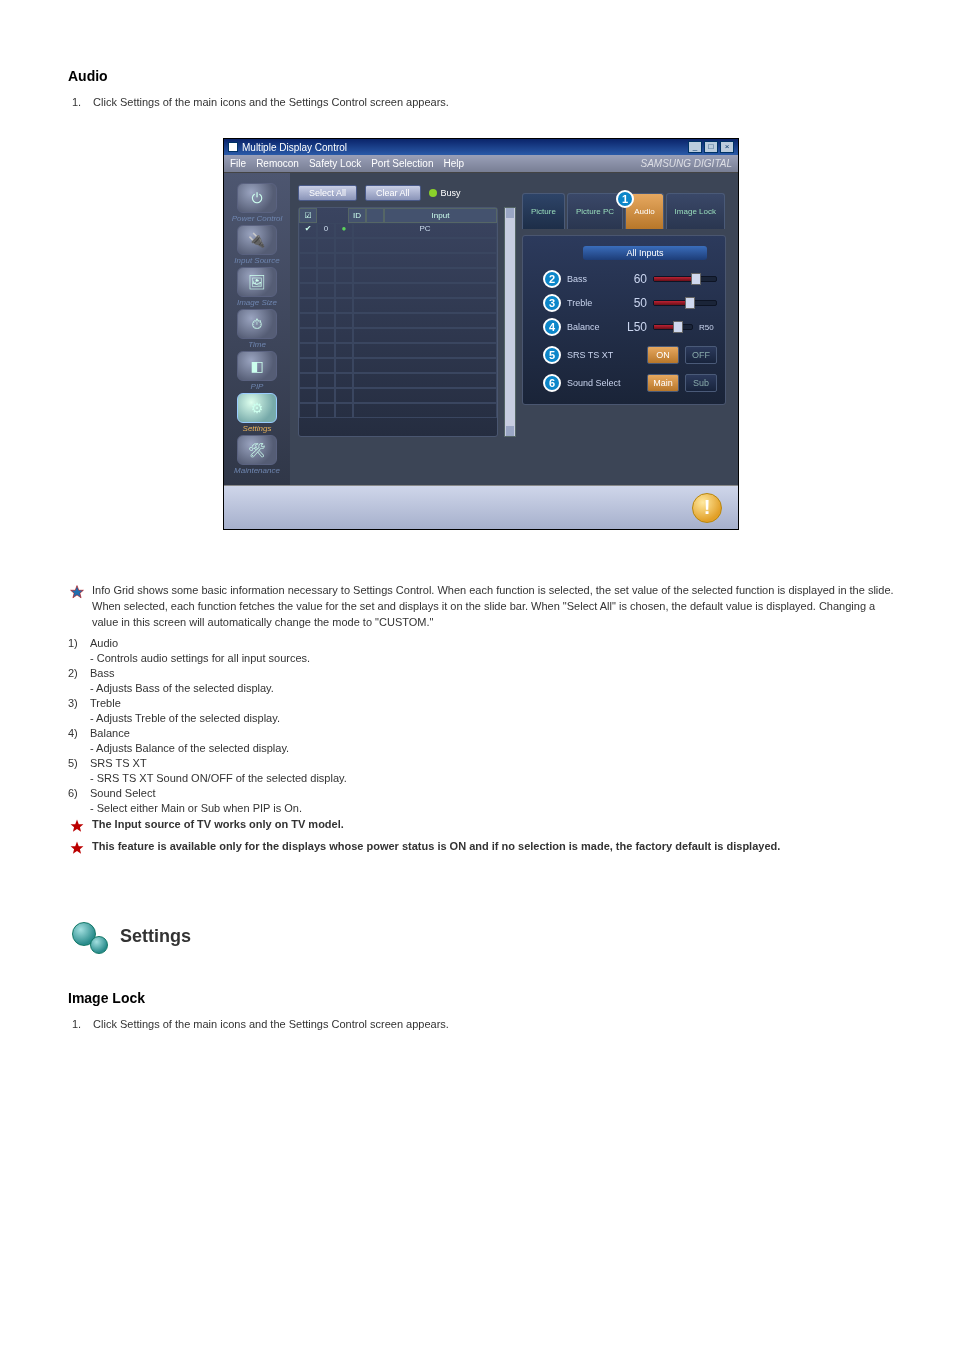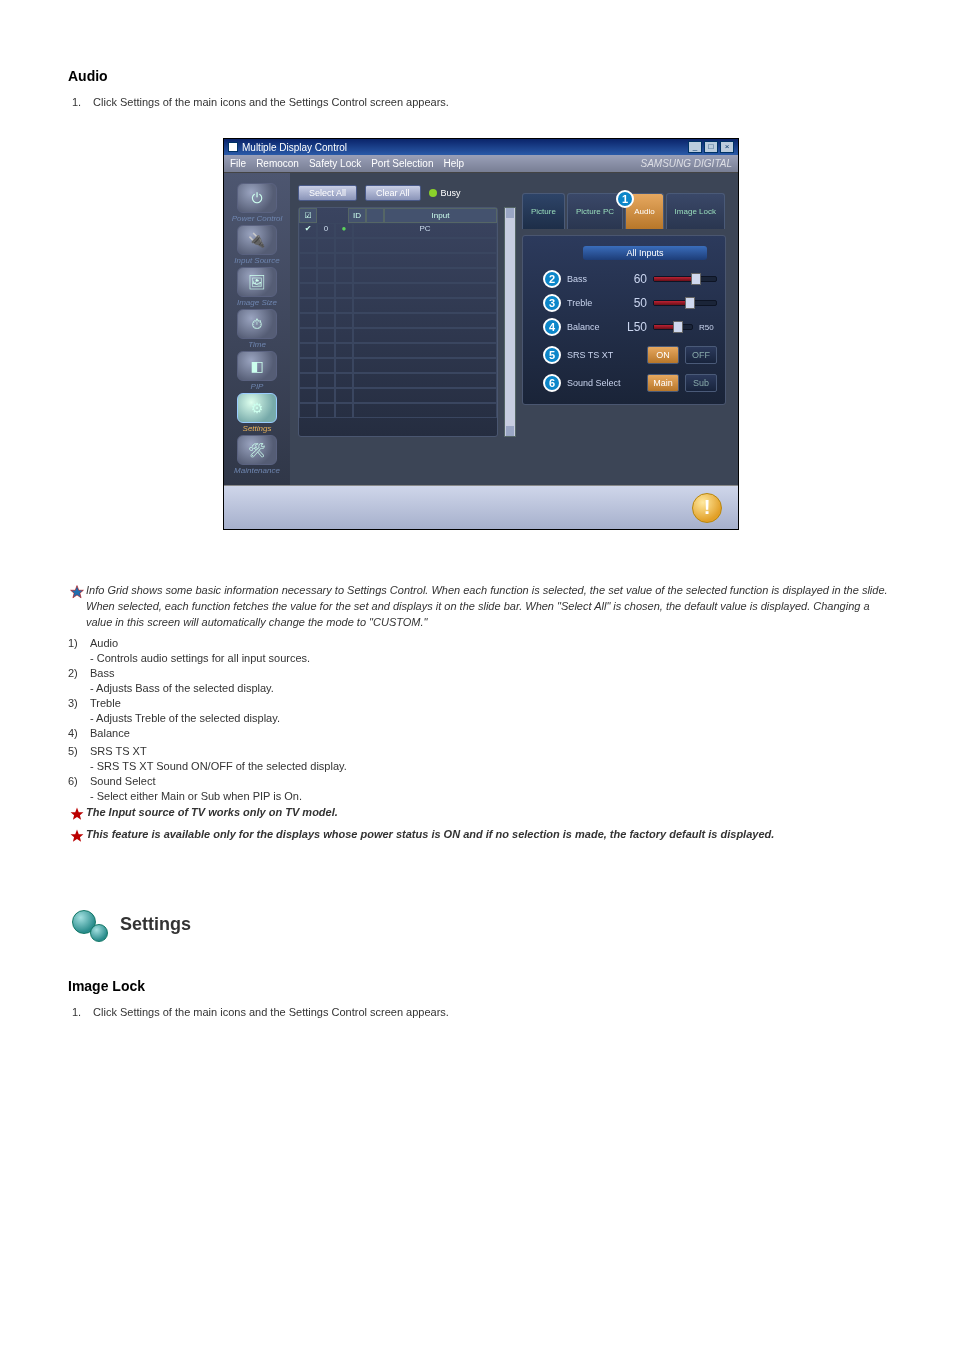--- a/index.html
+++ b/index.html
@@ -60,21 +60,21 @@
   .opt-row { display:flex; align-items:center; gap:6px; margin:10px 0 0 0; }
   .opt-label { color:#c9d4ee; font-size:9px; width:74px; }
   .opt-btn { flex:1; text-align:center; font-size:9px; padding:3px 0; border:1px solid #4a5a78; border-radius:2px; background:linear-gradient(#2c3a5c,#18243c); color:#8aa; }
   .opt-btn.sel { background:linear-gradient(#e6a860,#b8772a); color:#fff; }
   .footer { height:44px; background:linear-gradient(#cfd6ea,#a6b0cc); display:flex; justify-content:flex-end; align-items:center; padding:0 16px; border-top:1px solid #888; }
   .warn-icon { position:relative; width:30px; height:30px; }
   .warn-back { position:absolute; inset:0; border-radius:50%; background:radial-gradient(circle at 35% 30%, #ffe9a0, #e2a028 70%); border:1px solid #b8860b; }
   .warn-mark { position:absolute; inset:0; display:flex; align-items:center; justify-content:center; color:#fff; font-size:20px; font-weight:bold; }
   
   .notes { }
-  .note-line { display:flex; padding:3px 0 3px 0; line-height:1.45;font-style:italic; }
+  .note-line { display:flex; gap:6px; padding:3px 0 3px 0; line-height:1.45; }
   .star { color:#8a0000; font-size:18px; line-height:14px; position:relative; top:2px; min-width:18px; text-align:center; }
   .star svg { width:14px; height:14px; }
   .note-body { flex:1; }
   .num-line { display:flex; gap:4px; padding:3px 0; }
   .num-line .n { min-width:18px; }
   .sub-dash { padding-left:22px; }
   .bold { font-weight:bold; }
   
   .settings-block { margin-top:60px; display:flex; align-items:center; gap:10px; }
   .settings-icon-box { width:42px; height:38px; position:relative; }
@@ -325,20 +325,21 @@
     <div class="sub-dash">- Adjusts Bass of the selected display.</div>
     <div class="num-line">
         <span class="n">3)</span>
         <span>Treble</span>
       </div>
     <div class="sub-dash">- Adjusts Treble of the selected display.</div>
     <div class="num-line">
         <span class="n">4)</span>
         <span>Balance</span>
       </div>
+    <div class="sub-dash">- Adjusts Balance of the selected display.</div>
     <div class="num-line">
         <span class="n">5)</span>
         <span>SRS TS XT</span>
       </div>
     <div class="sub-dash">- SRS TS XT Sound ON/OFF of the selected display.</div>
     <div class="num-line">
         <span class="n">6)</span>
         <span>Sound Select</span>
       </div>
     <div class="sub-dash">- Select either Main or Sub when PIP is On.</div>

